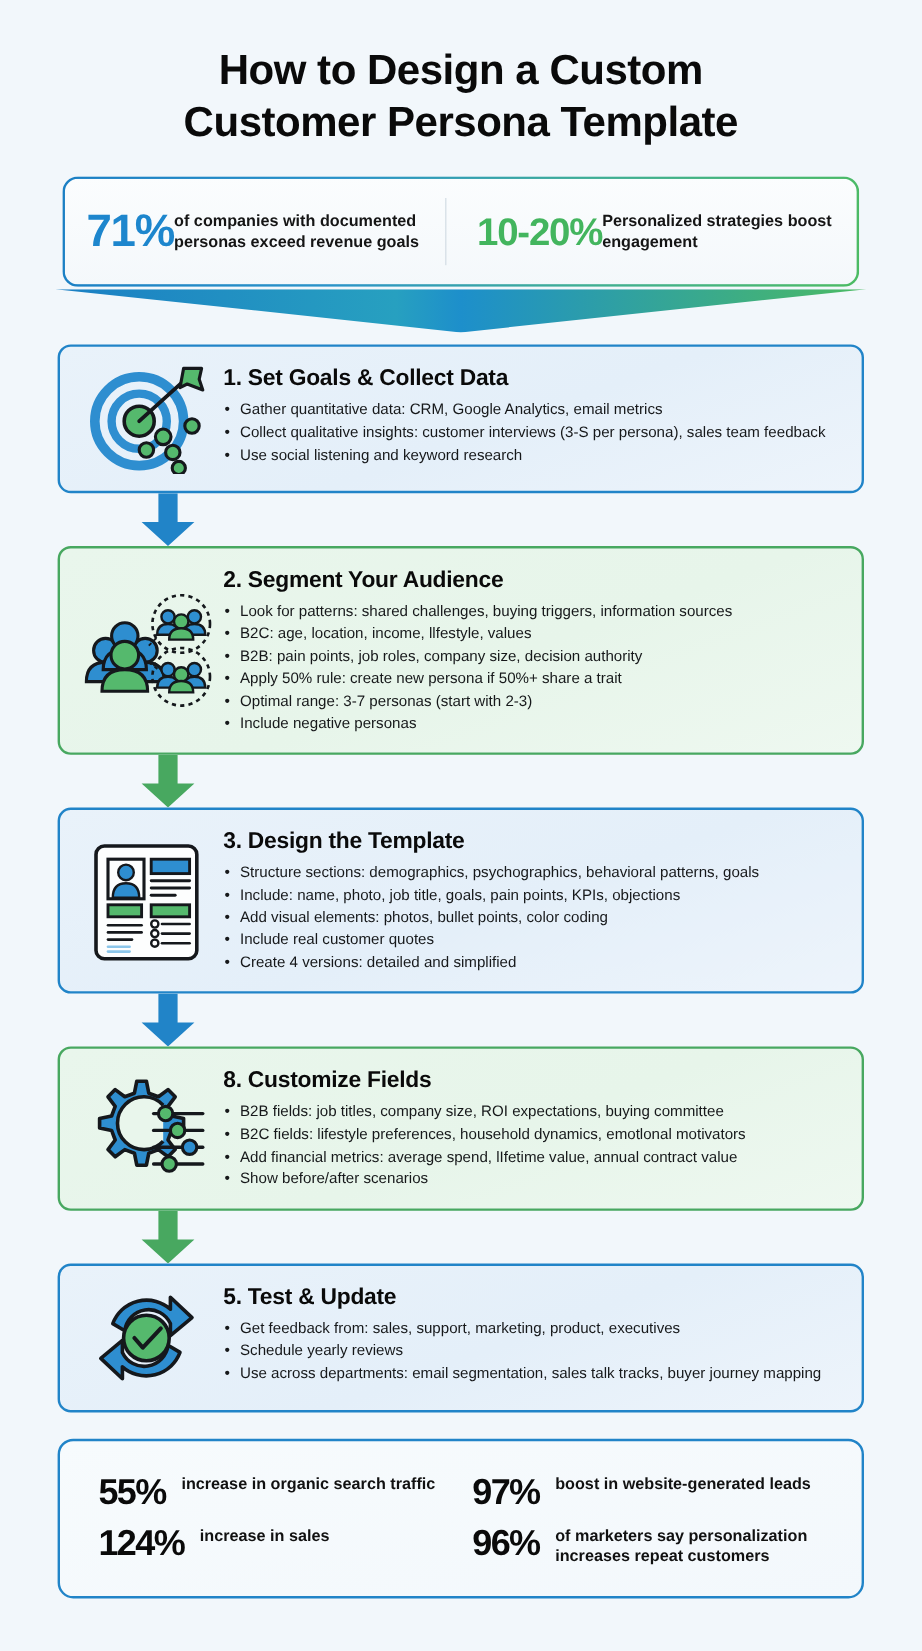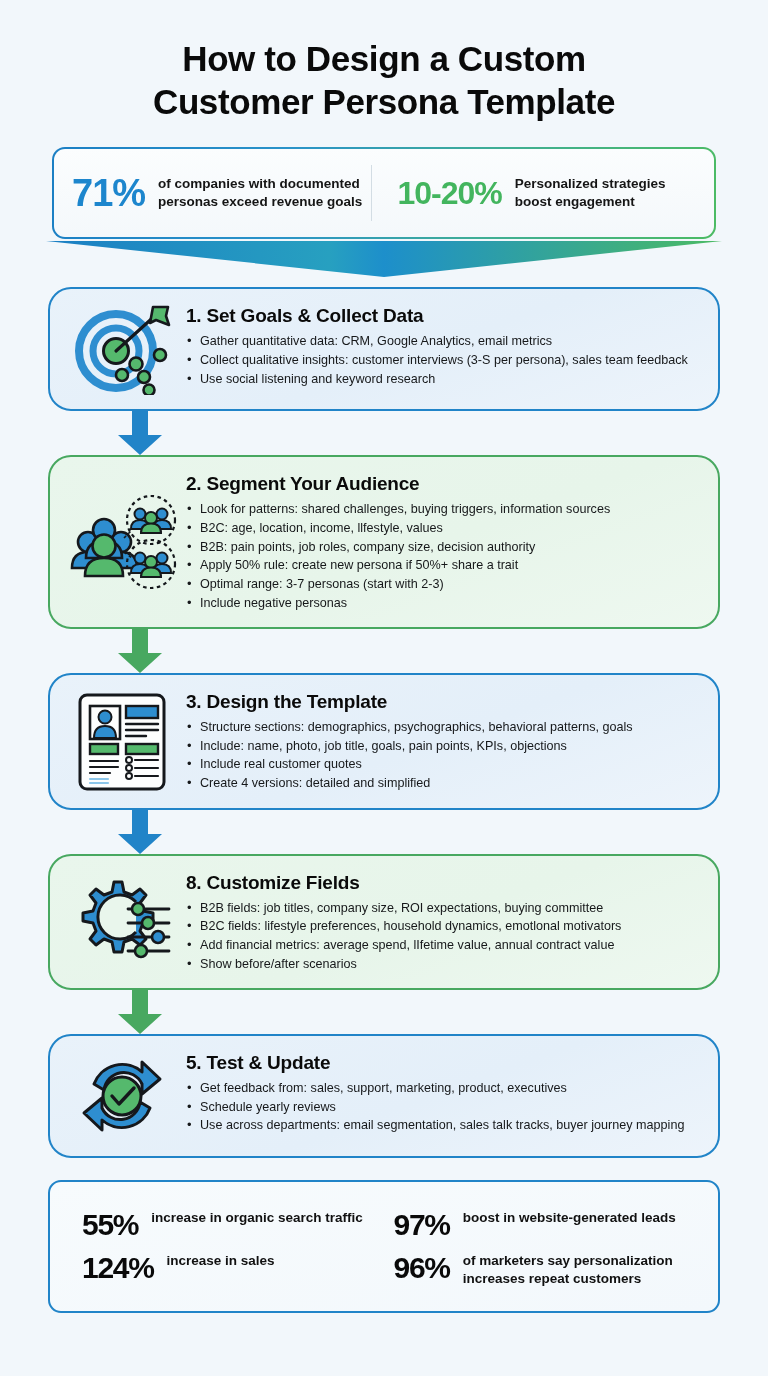--- a/index.html
+++ b/index.html
@@ -30,36 +30,36 @@
     border:2px solid transparent;
     background-image:
       linear-gradient(180deg,#fbfdfe 0%,#f4f8fb 100%),
       linear-gradient(100deg,#1b7fc4 0%,#2a93c9 35%,#3fae96 65%,#4cbb63 100%);
     background-origin:border-box;
     background-clip:padding-box,border-box;
     display:flex; align-items:center;
     height:92px;
     padding:0 18px;
   }
-  .banner-cell { display:flex; align-items:center; flex:1; gap:13px; }
+  .banner-cell { display:flex; align-items:center; flex:1; }
   .banner-cell.second { padding-left:26px; }
   .banner-divider { width:1px; height:56px; background:#d3dde4; }
   .big-blue { font-size:38px; font-weight:bold; color:#1d86cd; letter-spacing:-1px; white-space:nowrap; }
   .big-green { font-size:32px; font-weight:bold; color:#43b55e; letter-spacing:-1px; white-space:nowrap; }
   .banner-text { font-size:13.5px; line-height:1.33; color:#151515; font-weight:600; }
 
   
   .funnel-wrap { height:40px; display:flex; justify-content:center; margin-top:2px; }
   .funnel { width:676px; height:36px; }
 
   
   .steps { margin-top:6px; }
   .step {
     position:relative;
-    border-radius:23px;
+    border-radius:11px;
     display:flex;
     padding:14px 14px 14px 10px;
     margin:0 24px;
   }
   .step.blue { border:2px solid #2184c8; background:linear-gradient(160deg,#e9f2fa 0%,#e4eff9 55%,#edf4fb 100%); }
   .step.green { border:2px solid #48a860; background:linear-gradient(160deg,#e9f6ec 0%,#e7f5ea 55%,#eef8f0 100%); }
   .step-icon { width:124px; flex:0 0 124px; display:flex; align-items:center; justify-content:center; }
   .step-body { flex:1; padding-left:2px; padding-top:2px; }
   .step-title { font-size:19px; font-weight:bold; color:#0a0a0a; margin-bottom:6px; letter-spacing:-0.2px; }
   .step-list { list-style:none; }
@@ -245,20 +245,21 @@
             <circle cx="57" cy="87" r="3" fill="#fff" stroke="#15181c" stroke-width="2"></circle>
             <line x1="63" y1="87" x2="86" y2="87" stroke="#15181c" stroke-width="2.2" stroke-linecap="round"></line>
           </g>
         </svg>
       </div>
       <div class="step-body">
         <div class="step-title">3. Design the Template</div>
         <ul class="step-list">
           <li>Structure sections: demographics, psychographics, behavioral patterns, goals</li>
           <li>Include: name, photo, job title, goals, pain points, KPIs, objections</li>
+          <li>Add visual elements: photos, bullet points, color coding</li>
           <li>Include real customer quotes</li>
           <li>Create 4 versions: detailed and simplified</li>
         </ul>
       </div>
     </div>
 
     <div class="connector">
       <svg width="56" height="44" viewBox="0 0 56 44">
         <path d="M20 0 H36 V24 H50 L28 44 L6 24 H20 Z" fill="#2184c8"></path>
       </svg>

